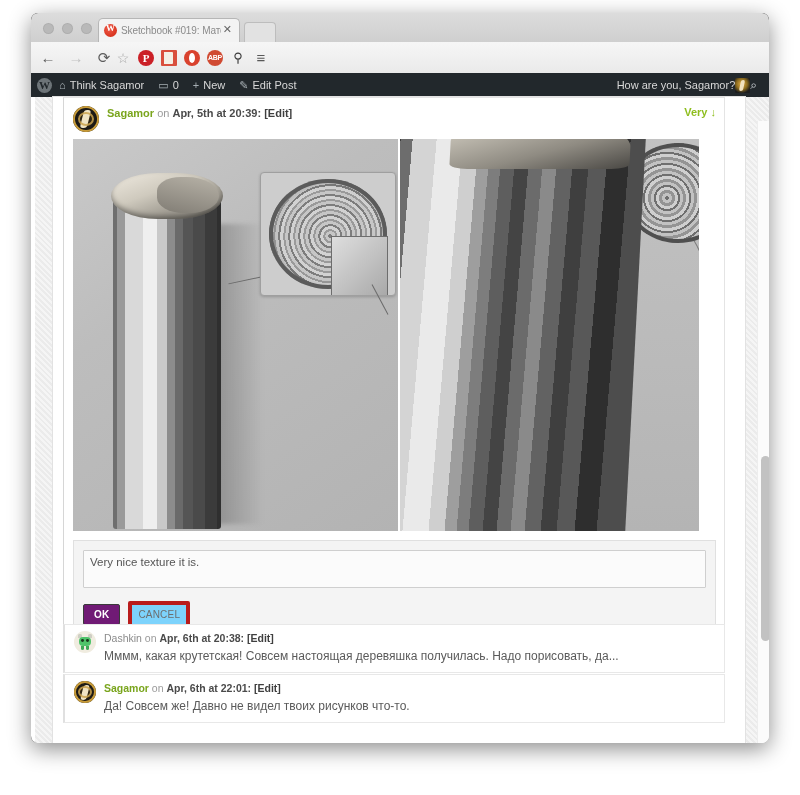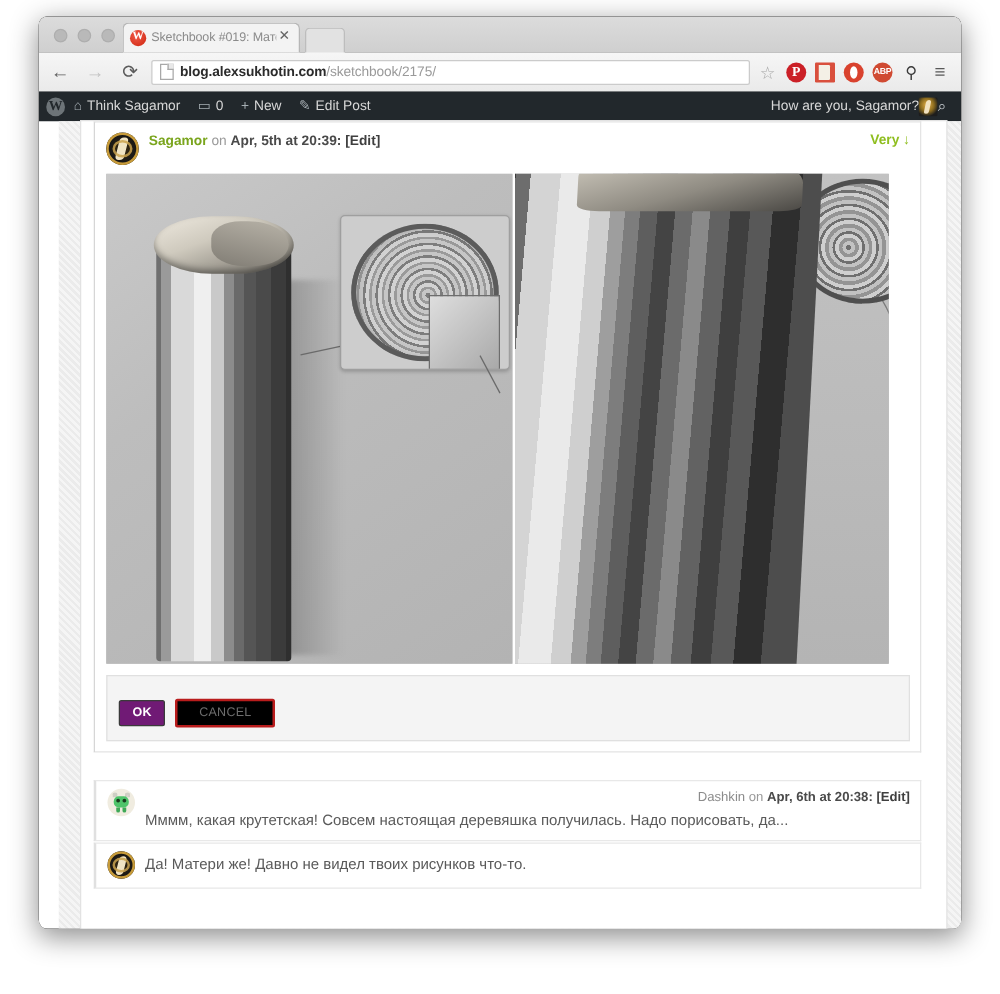--- a/index.html
+++ b/index.html
@@ -318,21 +318,21 @@
     width: 4px; height: 11px;
     background: #f2e2c0;
     border-radius: 2px;
     transform: skewX(-12deg);
   }
   .ab-search { font-size: 12px; color: #c8cdd1; padding-right: 6px; }
 
   
   .page-bg {
     position: absolute;
-    left: 16px; top: 24px;
+    left: 4px; top: 24px;
     width: 738px;
     height: 646px;
     background:
       repeating-linear-gradient(45deg, #ebebeb 0 2px, #f5f5f5 2px 4px);
   }
   .content-sheet {
     position: absolute;
     left: 18px; top: 0;
     width: 692px;
     height: 646px;
@@ -647,40 +647,40 @@
     border: 1px solid #3a3a3a;
     font-size: 10px;
     font-weight: bold;
     padding: 4px 10px;
     border-radius: 2px;
     cursor: pointer;
     font-family: "Liberation Sans", sans-serif;
     letter-spacing: 0.2px;
   }
   .btn-cancel {
-    background: #000000;
+    background: #7dd3fc;
     color: #6d6d6d;
-    border: 2px solid #b91c1c;
+    border: 4px solid #b91c1c;
     font-size: 10px;
-    padding: 4px 17px;
+    padding: 4px 6px;
     border-radius: 2px;
     cursor: pointer;
     font-family: "Liberation Sans", sans-serif;
     letter-spacing: 0.2px;
   }
 
   
   .cmt-sub {
     border: 1px solid #e8e8e8;
     border-left: 2px solid #e0e0e0;
     background: #fff;
     padding: 6px 8px 7px 9px;
     margin-top: 6px;
   }
-  .cmt-sub .cmt-meta { font-size: 10.5px; text-align: right; }
+  .cmt-sub .cmt-meta { font-size: 10.5px; }
   .cmt-sub .cmt-body { font-size: 12px; }
   .cmt-sub .cmt-author.gray { color: #8b8b8b; font-weight: normal; }
 
   
   .scrollbar-track {
     position: absolute;
     right: 0; top: 24px;
     width: 15px;
     height: 646px;
     background: #fbfbfb;
@@ -716,25 +716,20 @@
         <div class="tab-close">✕</div>
       </div>
       <div class="tab-newtab"></div>
     </div>
 
     <div class="toolbar">
       <div class="nav-btn active">←</div>
       <div class="nav-btn disabled">→</div>
       <div class="nav-btn active">⟳</div>
 
-      <div class="omnibox">
-        <div class="page-icon"></div>
-        <span class="url-host">blog.alexsukhotin.com</span>
-          <span class="url-path">/sketchbook/2175/</span>
-      </div>
 
       <div class="tb-icons">
         <div class="ico ico-star">☆</div>
         <div class="ico ico-pinterest">P</div>
         <div class="ico ico-book"></div>
         <div class="ico ico-opera"></div>
         <div class="ico ico-abp">ABP</div>
         <div class="ico ico-lamp">⚲</div>
         <div class="ico ico-menu">≡</div>
       </div>
@@ -801,20 +796,21 @@
                 <div class="paper"></div>
                 <div class="zoom-paper"></div>
                 <div class="zoom-curve"></div>
                 <div class="zoom-rings"></div>
                 <div class="zoom-lead"></div>
                 <div class="zoom-log"></div>
               </div>
             </div>
 
             <div class="reply-form">
+              <textarea class="reply-textarea" placeholder="" style="">Very nice texture it is.</textarea>
               <div class="btn-row">
                 <button class="btn-ok">OK</button>
                 <button class="btn-cancel">CANCEL</button>
               </div>
             </div>
           </div>
 
           <div class="comment-block cmt-sub" style="top: 521px;">
             <div class="cmt-head">
               <div class="avatar avatar-dashkin small">
@@ -835,21 +831,27 @@
                 </div>
                 <div class="cmt-body">Мммм, какая крутетская! Совсем настоящая деревяшка получилась. Надо порисовать, да...</div>
               </div>
             </div>
           </div>
 
           <div class="comment-block cmt-sub" style="top: 571px;">
             <div class="cmt-head">
               <div class="avatar avatar-sagamor small"></div>
               <div class="cmt-textwrap">
-                <div class="cmt-body">Да! Матери же! Давно не видел твоих рисунков что-то.</div>
+                <div class="cmt-meta">
+                  <span class="cmt-author">Sagamor</span>
+                  <span>on</span>
+                  <span class="cmt-date">Apr, 6th at 22:01</span><span class="cmt-date">:</span>
+                  <span class="cmt-edit">[Edit]</span>
+                </div>
+                <div class="cmt-body">Да! Совсем же! Давно не видел твоих рисунков что-то.</div>
               </div>
             </div>
           </div>
 
         </div>
 
         <div class="scrollbar-track">
           <div class="scrollbar-thumb"></div>
         </div>
       </div>

